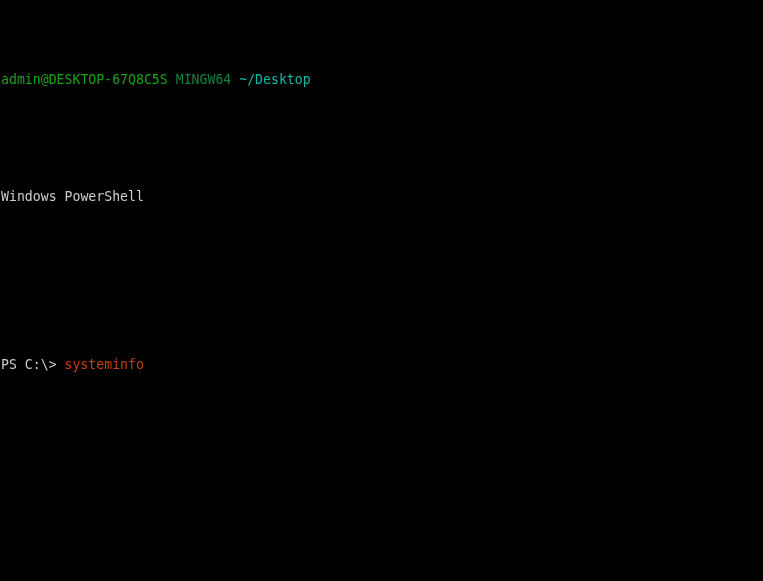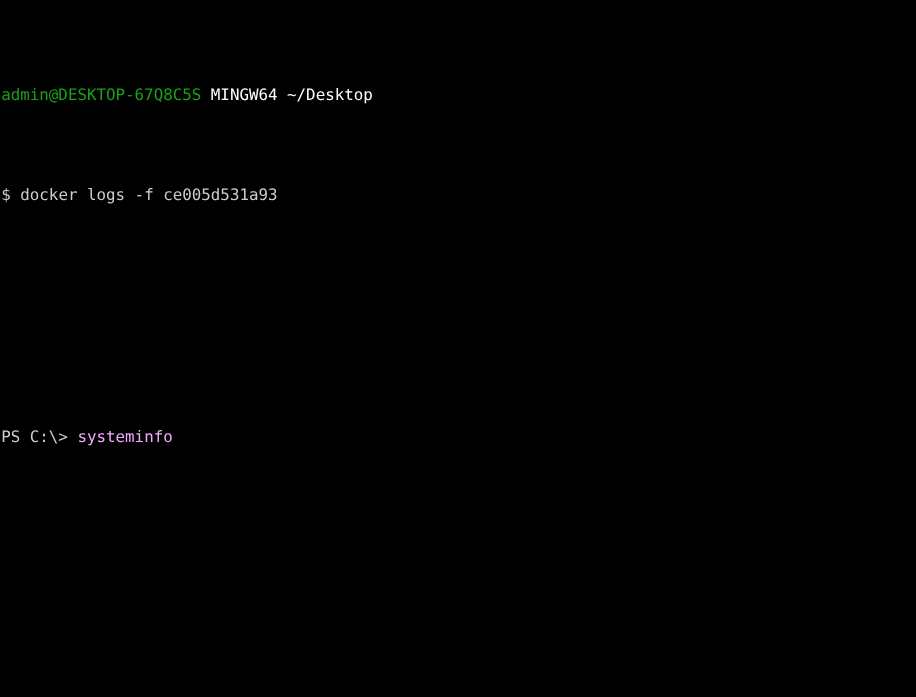--- a/index.html
+++ b/index.html
@@ -29,37 +29,37 @@
     overflow: hidden;
   }
   .line {
     height: 16.75px;
     white-space: pre;
     display: block;
   }
   .seg { white-space: pre; }
 
   .c-green   { color: #18a318; text-align: center; }
-  .c-magenta { color: #ffffff; }
-  .c-yellow  { color: #ffffff; }
-  .c-bright-yellow { color: #f0abfc; }
+  .c-magenta { color: #15803d; }
+  .c-yellow  { color: #14b8a6; }
+  .c-bright-yellow { color: #c2410c; }
   .c-white   { color: #cdcdcd; }
 </style>
 </head>
 <body>
 
 <div id="terminal">
 
   
   <div class="line"><span class="seg c-green">admin@DESKTOP-67Q8C5S</span><span class="seg"> </span><span class="seg c-magenta">MINGW64</span><span class="seg"> </span><span class="seg c-yellow">~/Desktop</span></div>
 
   
-  <div class="line"><span class="seg c-white">$</span><span class="seg"> </span><span class="seg c-white">docker logs -f ce005d531a93</span></div>
 
   
+  <div class="line c-white">Windows PowerShell</div>
 
   
   <div class="line">&nbsp;</div>
 
   
   <div class="line"><span class="seg c-white">PS C:\&gt;</span><span class="seg"> </span><span class="seg c-bright-yellow">systeminfo</span></div>
 
   
   <div class="line">&nbsp;</div>
 

